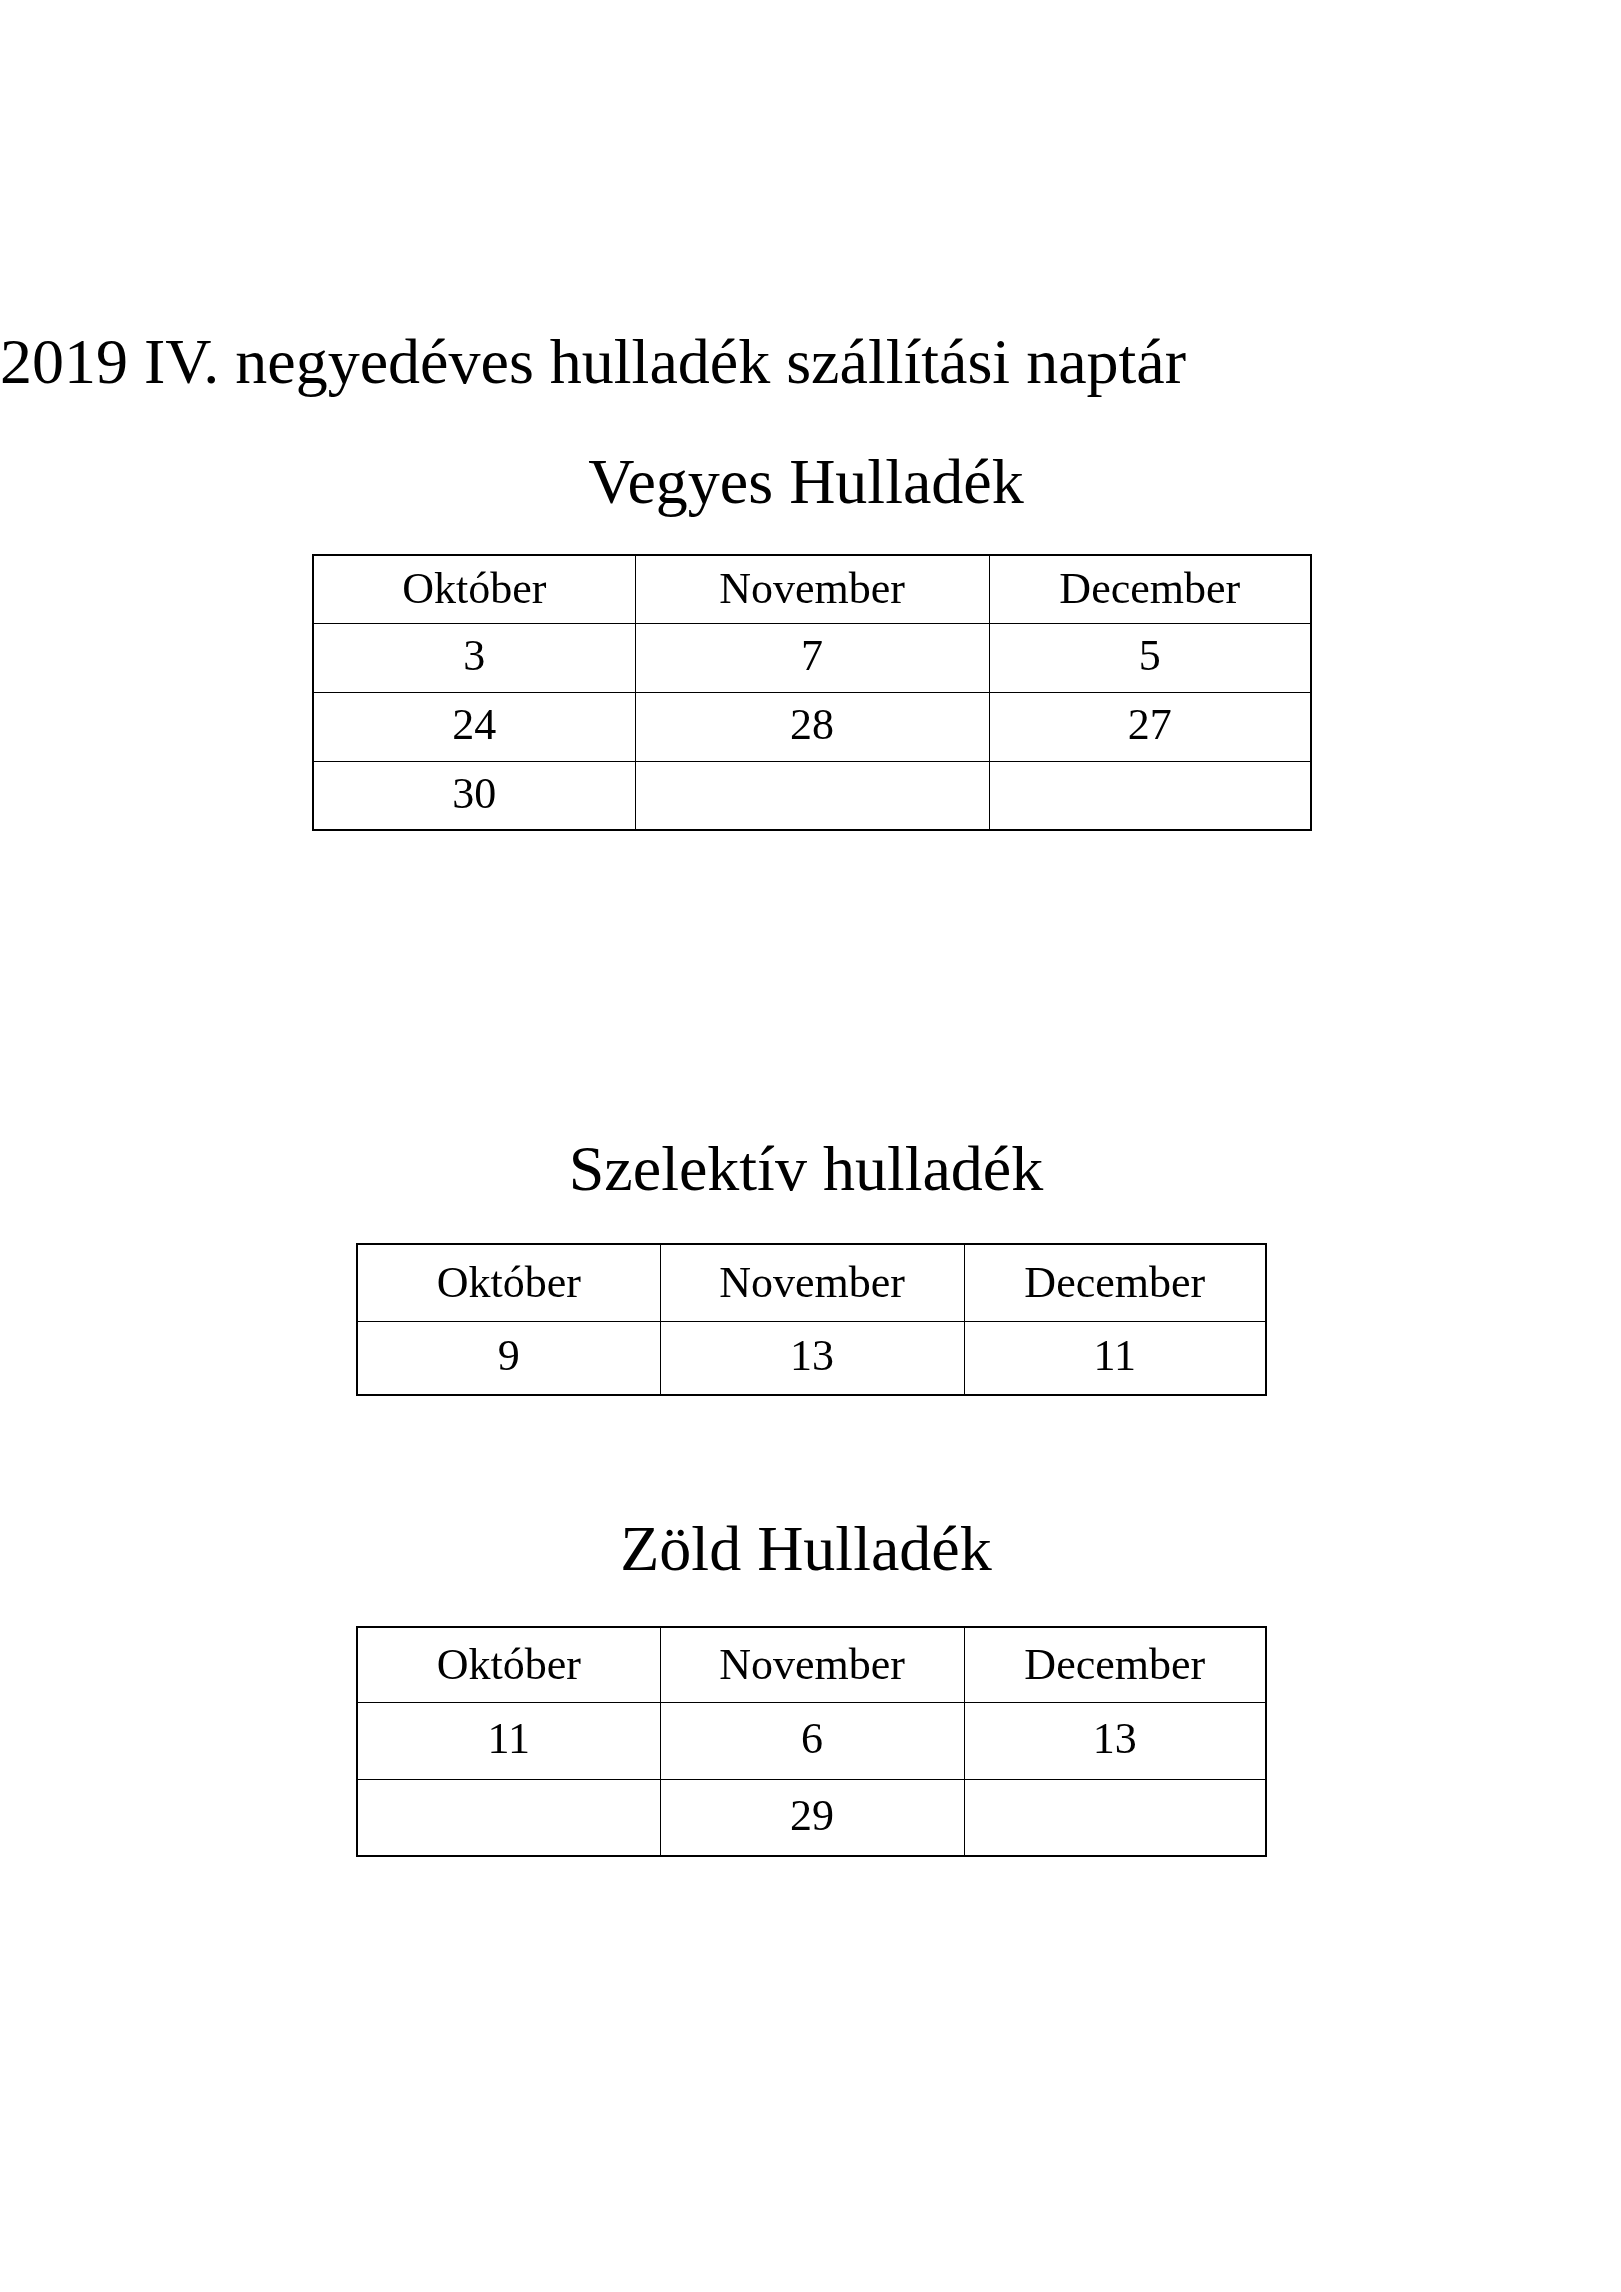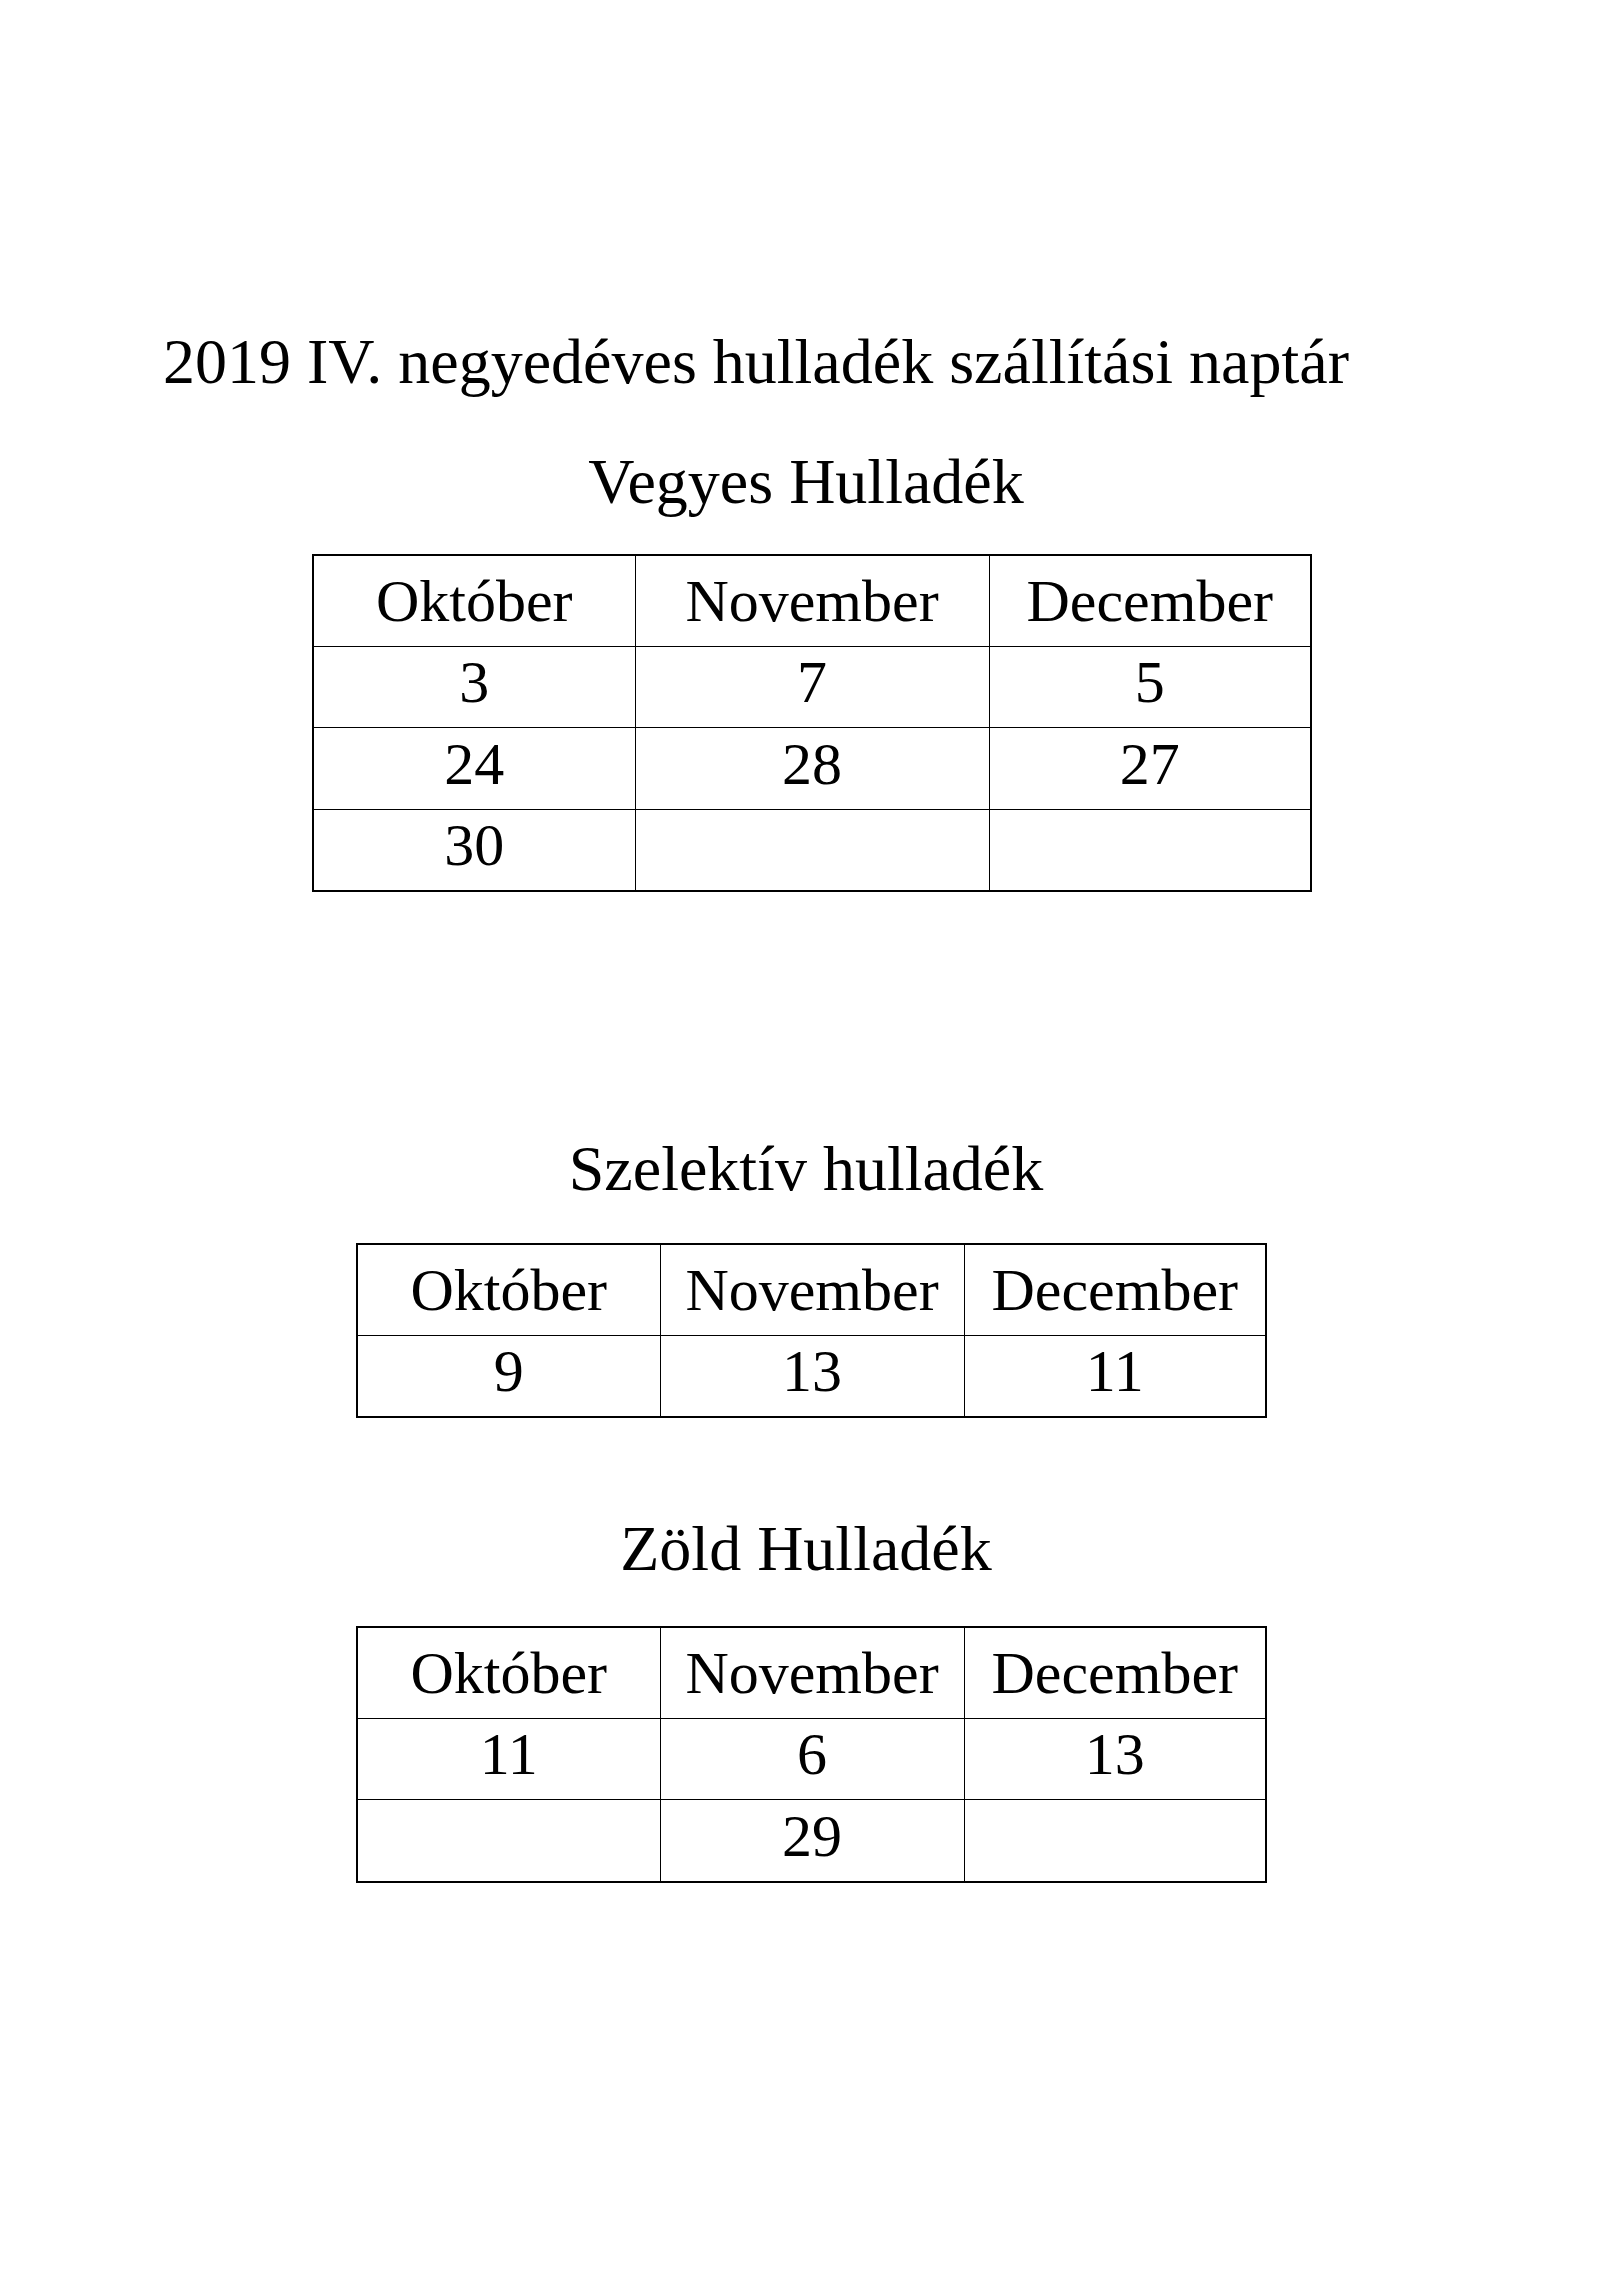--- a/index.html
+++ b/index.html
@@ -12,21 +12,20 @@
     height: 2293px;
     position: relative;
     font-family: "Liberation Serif", "DejaVu Serif", serif;
     color: #000000;
   }
   .page-title {
     position: absolute;
     left: 0;
     top: 330px;
     width: 1512px;
-    text-align: center;
     font-size: 64px;
     line-height: 1;
     white-space: nowrap;
   }
   .section-heading {
     position: absolute;
     left: 0;
     width: 1612px;
     text-align: center;
     font-size: 64px;
@@ -46,23 +45,23 @@
   }
   #table-vegyes    { left: 312px; top: 554px;  width: 999px; }
   #table-szelektiv { left: 356px; top: 1243px; width: 909px; }
   #table-zold      { left: 356px; top: 1626px; width: 909px; }
 
   table.cal th, table.cal td {
     border: 1.8px solid #000;
     text-align: center;
     vertical-align: middle;
     font-weight: normal;
-    font-size: 60px;
+    font-size: 44px;
     line-height: 1;
-    padding: 15px;
+    padding: 8px;
     overflow: hidden;
   }
   table.cal td { padding-top: 5.4px; }
 
   #table-vegyes tr.hdr      { height: 68px; }
   #table-vegyes tr.data     { height: 69px; }
   #table-szelektiv tr.hdr   { height: 77px; }
   #table-szelektiv tr.data  { height: 74px; }
   #table-zold tr.hdr        { height: 75px; }
   #table-zold tr.data       { height: 77px; }

